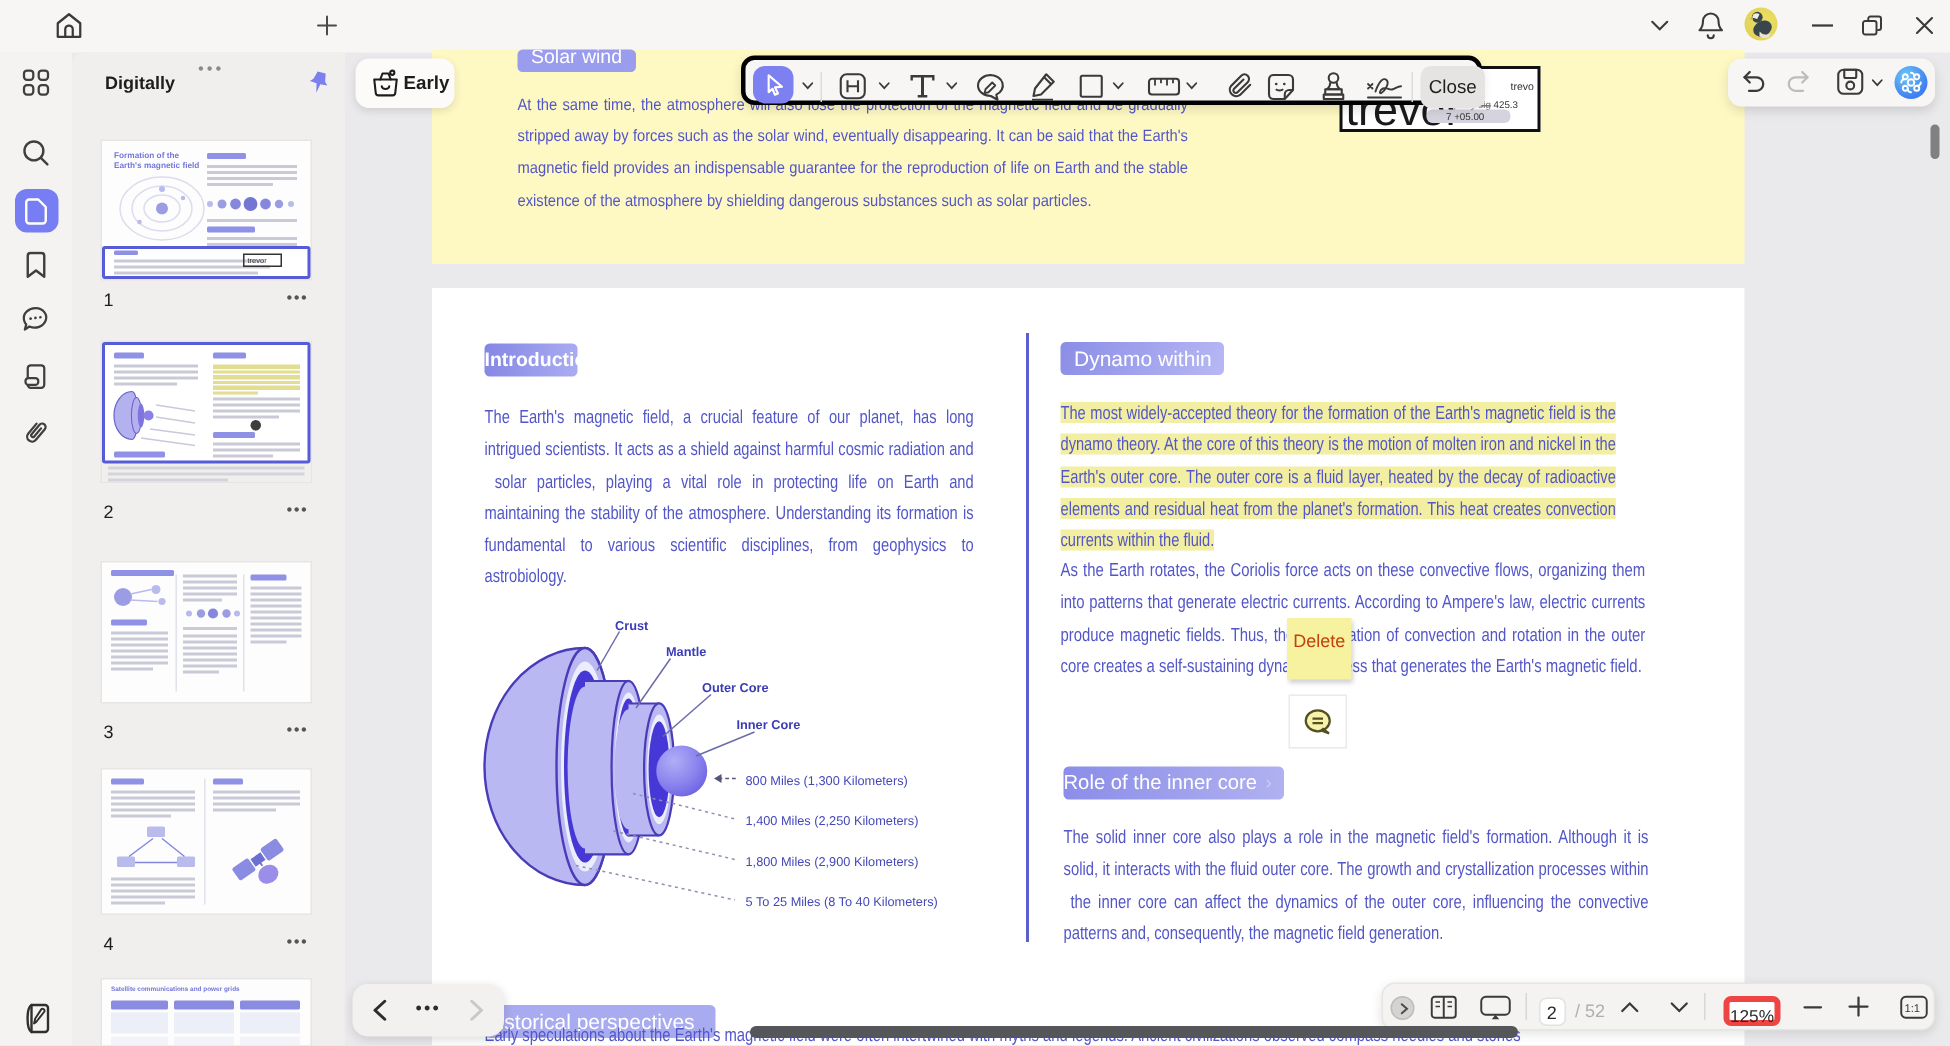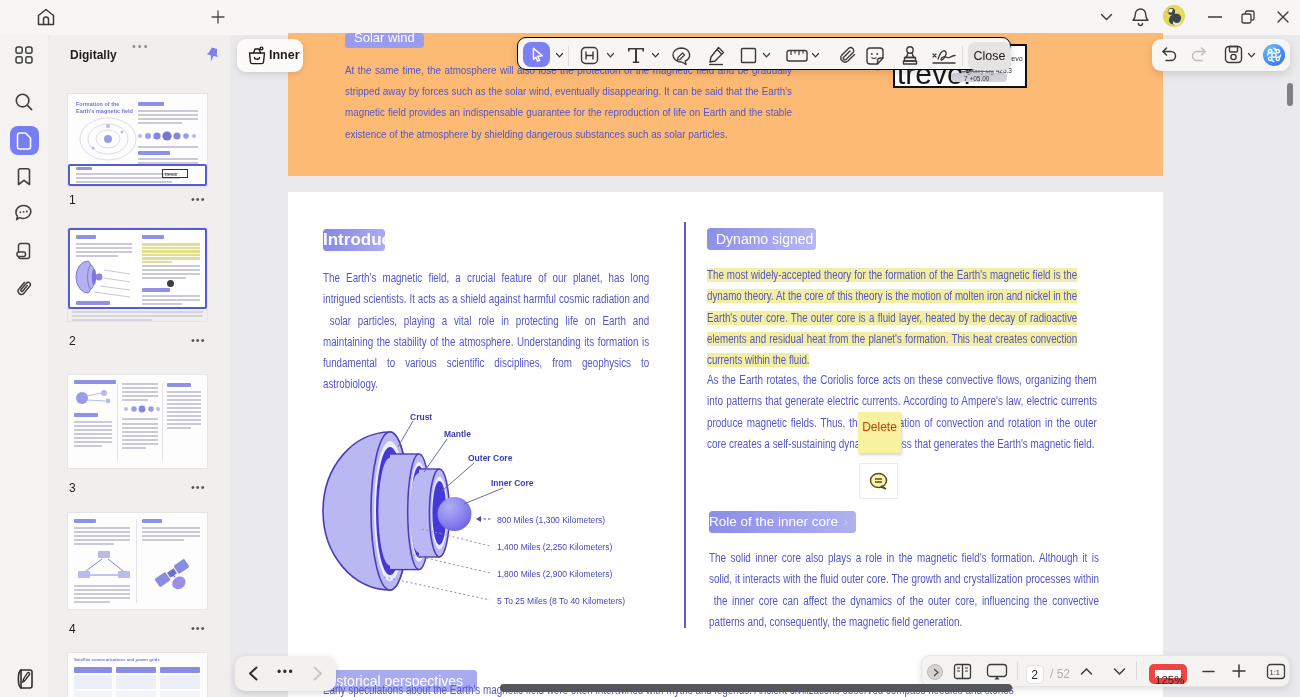--- a/index.html
+++ b/index.html
@@ -15,28 +15,28 @@
   #rail { position:absolute; left:0; top:35px; width:48px; height:662px; background:#f4f3f1; }
   .railic { position:absolute; left:24px; transform:translate(-50%,-50%); }
   #railsel { position:absolute; left:10px; top:91px; width:29px; height:29px; background:#777df2; border-radius:8px; }
   
   #panel { position:absolute; left:48px; top:35px; width:182px; height:662px; background:#f0efed; border-top-left-radius:8px; }
   #panel .hdr { position:absolute; left:22px; top:13px; font-size:12px; font-weight:bold; color:#1d1d1d; }
   .thumb { position:absolute; left:20px; width:139px; background:#fdfdfd; }
   .tlabel { position:absolute; left:21px; font-size:12px; color:#1d1d1d; }
   .tdots { position:absolute; left:143px; font-size:11px; color:#555; letter-spacing:1px; }
   
-  #page1 { position:absolute; left:288px; top:33px; width:875px; height:143px; background:#fdba74; }
+  #page1 { position:absolute; left:288px; top:33px; width:875px; height:143px; background:#fef9c3; }
   #page2 { position:absolute; left:288px; top:192px; width:875px; height:505px; background:#ffffff; }
   .pill { position:absolute; color:#fff; border-radius:3.5px; }
   .doctext { color:#5356c8; font-size:12.5px; line-height:21.3px; }
   
   #toolsbtn { position:absolute; left:237px; top:39px; width:66px; height:33px; background:#fcfbfa; border-radius:9px; box-shadow:0 2px 6px rgba(0,0,0,.12); }
   #toolsbtn span { position:absolute; left:32px; top:9px; font-size:12.5px; font-weight:bold; color:#1d1d1d; }
-  #mtoolbar { position:absolute; left:517px; top:37px; width:494px; height:33px; background:#f7f6f4; border:1px solid #000000; border-radius:9px; box-shadow:0 3px 8px rgba(0,0,0,.13); }
+  #mtoolbar { position:absolute; left:494px; top:37px; width:494px; height:33px; background:#f7f6f4; border:3px solid #000000; border-radius:9px; box-shadow:0 3px 8px rgba(0,0,0,.13); }
   #rtoolbar { position:absolute; left:1152px; top:39px; width:138px; height:32px; background:#f7f6f4; border-radius:9px; box-shadow:0 3px 8px rgba(0,0,0,.13); }
   #bltoolbar { position:absolute; left:235px; top:656px; width:101px; height:35px; background:#f2f1ef; border-radius:10px; box-shadow:0 2px 7px rgba(0,0,0,.14); }
   #brtoolbar { position:absolute; left:921px; top:655px; width:369px; height:32px; background:#f4f3f1; border:1px solid #e6e5e3; border-radius:9px; box-shadow:0 2px 7px rgba(0,0,0,.12); }
   #hscroll { position:absolute; left:500px; top:683.5px; width:512px; height:8.5px; background:#55565a; border-radius:4.5px; }
   #vscroll { position:absolute; left:1287px; top:83px; width:6px; height:23px; background:#808080; border-radius:3px; }
   .jl { text-align:justify; text-align-last:justify; }
   .hl { background:#f2eea2; }
   .tl { position:absolute; background:#c9c9d8; height:2px; }
   .tp { position:absolute; background:#8f91e6; border-radius:1px; }
   .ty { position:absolute; background:#e2dd90; height:2.5px; }
@@ -336,21 +336,21 @@
       <div class="abs" style="left:112px; top:9px; font-size:7px; color:#333;">trevo</div>
       <div class="abs" style="left:66px; top:21px; font-size:6.5px; color:#555; white-space:nowrap;"><span style="text-decoration:line-through; color:#777;">Digitally sig</span> <span style="color:#333">425.3</span></div>
       <div class="abs" style="left:69px; top:28.5px; font-size:6.5px; color:#333;">7 +05.00</div>
     </div>
   </div>
 
   <div id="page2">
 
     <div style="position:absolute; left:396px; top:30px; width:2px; height:406px; background:#5c5fd0;"></div>
 
-    <div class="pill" style="left:35px; top:37px; width:62px; height:22px; background:linear-gradient(100deg,#8486e4,#abadf2); font-size:17px; font-weight:bold; text-align:center; line-height:22px;">Introduction</div>
+    <div class="pill" style="left:35px; top:37px; width:62px; height:22px; background:linear-gradient(100deg,#8486e4,#abadf2); font-size:13px; font-weight:bold; text-align:center; line-height:22px;">Introduction</div>
     <div style="position:absolute; left:35px; top:76px; width:416px; transform:scaleX(.784); transform-origin:0 0;" class="doctext">
       <div class="jl">The Earth's magnetic field, a crucial feature of our planet, has long</div>
       <div class="jl">intrigued scientists. It acts as a shield against harmful cosmic radiation and</div>
       <div class="jl">&nbsp;solar particles, playing a vital role in protecting life on Earth and</div>
       <div class="jl">maintaining the stability of the atmosphere. Understanding its formation is</div>
       <div class="jl">fundamental to various scientific disciplines, from geophysics to</div>
       <div>astrobiology.</div>
     </div>
 
     <svg id="earthdiag" style="position:absolute; left:30px; top:212px;" width="345" height="212" viewBox="0 0 345 212">
@@ -404,21 +404,21 @@
 
       <text x="179" y="119" font-size="8.5" fill="#4548b8">800 Miles (1,300 Kilometers)</text>
       <text x="179" y="146" font-size="8.5" fill="#4548b8">1,400 Miles (2,250 Kilometers)</text>
       <text x="179" y="173" font-size="8.5" fill="#4548b8">1,800 Miles (2,900 Kilometers)</text>
       <text x="179" y="200" font-size="8.5" fill="#4548b8">5 To 25 Miles (8 To 40 Kilometers)</text>
     </svg>
 
     <div class="pill" style="left:35px; top:478px; width:154px; height:22px; background:#a9abf0; font-size:14px; text-align:left; line-height:22px;">Historical perspectives</div>
     <div class="doctext" style="position:absolute; left:35px; top:488px; width:900px; white-space:nowrap; transform:scaleX(.79); transform-origin:0 0;">Early speculations about the Earth's magnetic field were often intertwined with myths and legends. Ancient civilizations observed compass needles and stones</div>
 
-    <div class="pill" style="left:419px; top:36px; width:109px; height:22px; background:linear-gradient(115deg,#8b8de6,#b7b8f4); font-size:14px; line-height:22px;"><span style="margin-left:9px;">Dynamo signed</span></div>
+    <div class="pill" style="left:419px; top:36px; width:109px; height:22px; background:linear-gradient(115deg,#8b8de6,#b7b8f4); font-size:14px; line-height:22px;"><span style="margin-left:9px;">Dynamo within</span></div>
     <div style="position:absolute; left:419px; top:73px; width:474px; transform:scaleX(.781); transform-origin:0 0;" class="doctext">
       <div class="jl"><span class="hl">The most widely-accepted theory for the formation of the Earth's magnetic field is the</span></div>
       <div class="jl"><span class="hl">dynamo theory. At the core of this theory is the motion of molten iron and nickel in the</span></div>
       <div class="jl"><span class="hl">Earth's outer core. The outer core is a fluid layer, heated by the decay of radioactive</span></div>
       <div class="jl"><span class="hl">elements and residual heat from the planet's formation. This heat creates convection</span></div>
       <div><span class="hl">currents within the fluid.</span></div>
     </div>
     <div style="position:absolute; left:419px; top:178px; width:491px; transform:scaleX(.794); transform-origin:0 0;" class="doctext">
       <div class="jl">As the Earth rotates, the Coriolis force acts on these convective flows, organizing them</div>
       <div class="jl">into patterns that generate electric currents. According to Ampere's law, electric currents</div>
@@ -447,21 +447,21 @@
     </div>
   </div>
 
   <div id="toolsbtn">
     <svg class="abs" style="left:10px; top:7px;" width="20" height="19" viewBox="0 0 20 19" fill="none" stroke="#1d1d1d" stroke-width="1.4" stroke-linejoin="round" stroke-linecap="round">
       <path d="M2.5 7 H17.5 L16.5 16 a1.8 1.8 0 0 1-1.8 1.6 H5.3 A1.8 1.8 0 0 1 3.5 16 Z"></path>
       <path d="M6.5 7 L8 3 H12 L13.5 7"></path>
       <circle cx="14.5" cy="2.5" r="1.4"></circle>
       <path d="M7.5 11.5 a2.5 1.8 0 0 0 5 0"></path>
     </svg>
-    <span>Inner</span>
+    <span>Early</span>
   </div>
 
   <div id="mtoolbar">
     <div class="abs" style="left:5px; top:4px; width:27px; height:25px; background:#7d80f0; border-radius:8px;">
       <svg style="position:absolute; left:6px; top:4px;" width="16" height="17" viewBox="0 0 18 18">
         <path d="M5 2 L15 10.5 L9.8 11 L12 15.5 L9.7 16.5 L7.8 12 L5 14.5 Z" fill="none" stroke="#fff" stroke-width="1.6" stroke-linejoin="round"></path>
       </svg>
     </div>
     <svg class="abs" style="left:37px; top:14px;" width="9" height="7" viewBox="0 0 9 7" fill="none" stroke="#3a3a3a" stroke-width="1.2" stroke-linecap="round">
       <path d="M1.5 1.5 L4.5 4.8 L7.5 1.5"></path>
@@ -584,21 +584,21 @@
     <div class="abs" style="left:95px; top:6px; width:1px; height:18px; background:#d8d7d5;"></div>
     <div class="abs" style="left:103.5px; top:9px; width:18px; height:19px; background:#fff; border:1px solid #e3e2e0; border-radius:5px; text-align:center; line-height:19px; font-size:12px; color:#2a2a2a;">2</div>
     <div class="abs" style="left:128px; top:11px; font-size:12px; color:#b0afad;">/ 52</div>
     <svg class="abs" style="left:158px; top:11px;" width="13" height="9" viewBox="0 0 13 9" fill="none" stroke="#3a3a3a" stroke-width="1.5" stroke-linecap="round">
       <path d="M1.5 7 L6.5 2 L11.5 7"></path>
     </svg>
     <svg class="abs" style="left:191px; top:11px;" width="13" height="9" viewBox="0 0 13 9" fill="none" stroke="#3a3a3a" stroke-width="1.5" stroke-linecap="round">
       <path d="M1.5 2 L6.5 7 L11.5 2"></path>
     </svg>
     <div class="abs" style="left:214px; top:6px; width:1px; height:18px; background:#d8d7d5;"></div>
-    <div class="abs" style="left:227px; top:8px; width:38px; height:20px; background:#fff; border:6px solid #ef4444; border-radius:5px; text-align:center; line-height:20px; font-size:11.5px; color:#2a2a2a;">125%</div>
+    <div class="abs" style="left:227px; top:8px; width:38px; height:20px; background:#fff; border:4px solid #ef4444; border-radius:5px; text-align:center; line-height:20px; font-size:11.5px; color:#2a2a2a;">125%</div>
     <svg class="abs" style="left:280px; top:14px;" width="13" height="3" viewBox="0 0 13 3">
       <path d="M1 1.5 H12" stroke="#3a3a3a" stroke-width="1.5" stroke-linecap="round"></path>
     </svg>
     <svg class="abs" style="left:310px; top:8px;" width="14" height="14" viewBox="0 0 14 14">
       <path d="M7 1 V13 M1 7 H13" stroke="#3a3a3a" stroke-width="1.5" stroke-linecap="round"></path>
     </svg>
     <svg class="abs" style="left:344px; top:7px;" width="20" height="17" viewBox="0 0 20 17" fill="none" stroke="#3a3a3a" stroke-width="1.3">
       <rect x="1.5" y="1.5" width="17" height="14" rx="3"></rect>
       <text x="3.6" y="11.5" font-size="7.5" fill="#3a3a3a" stroke="none" font-family="Liberation Sans">1:1</text>
     </svg>

